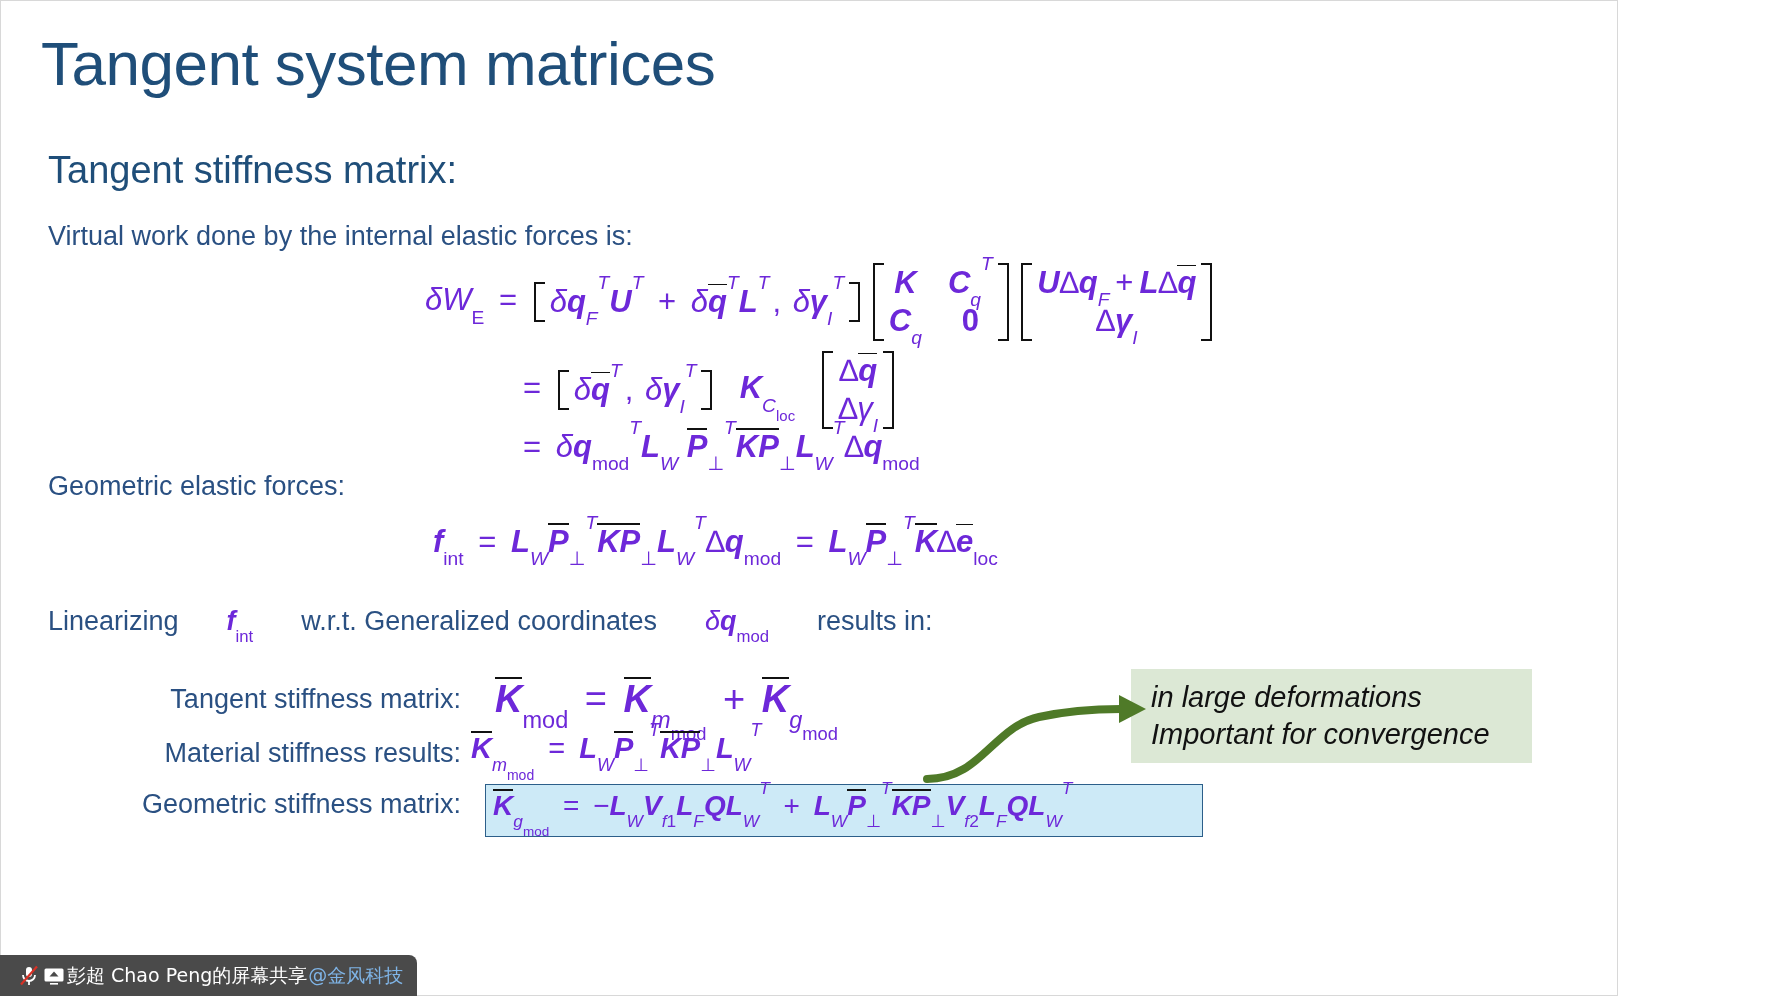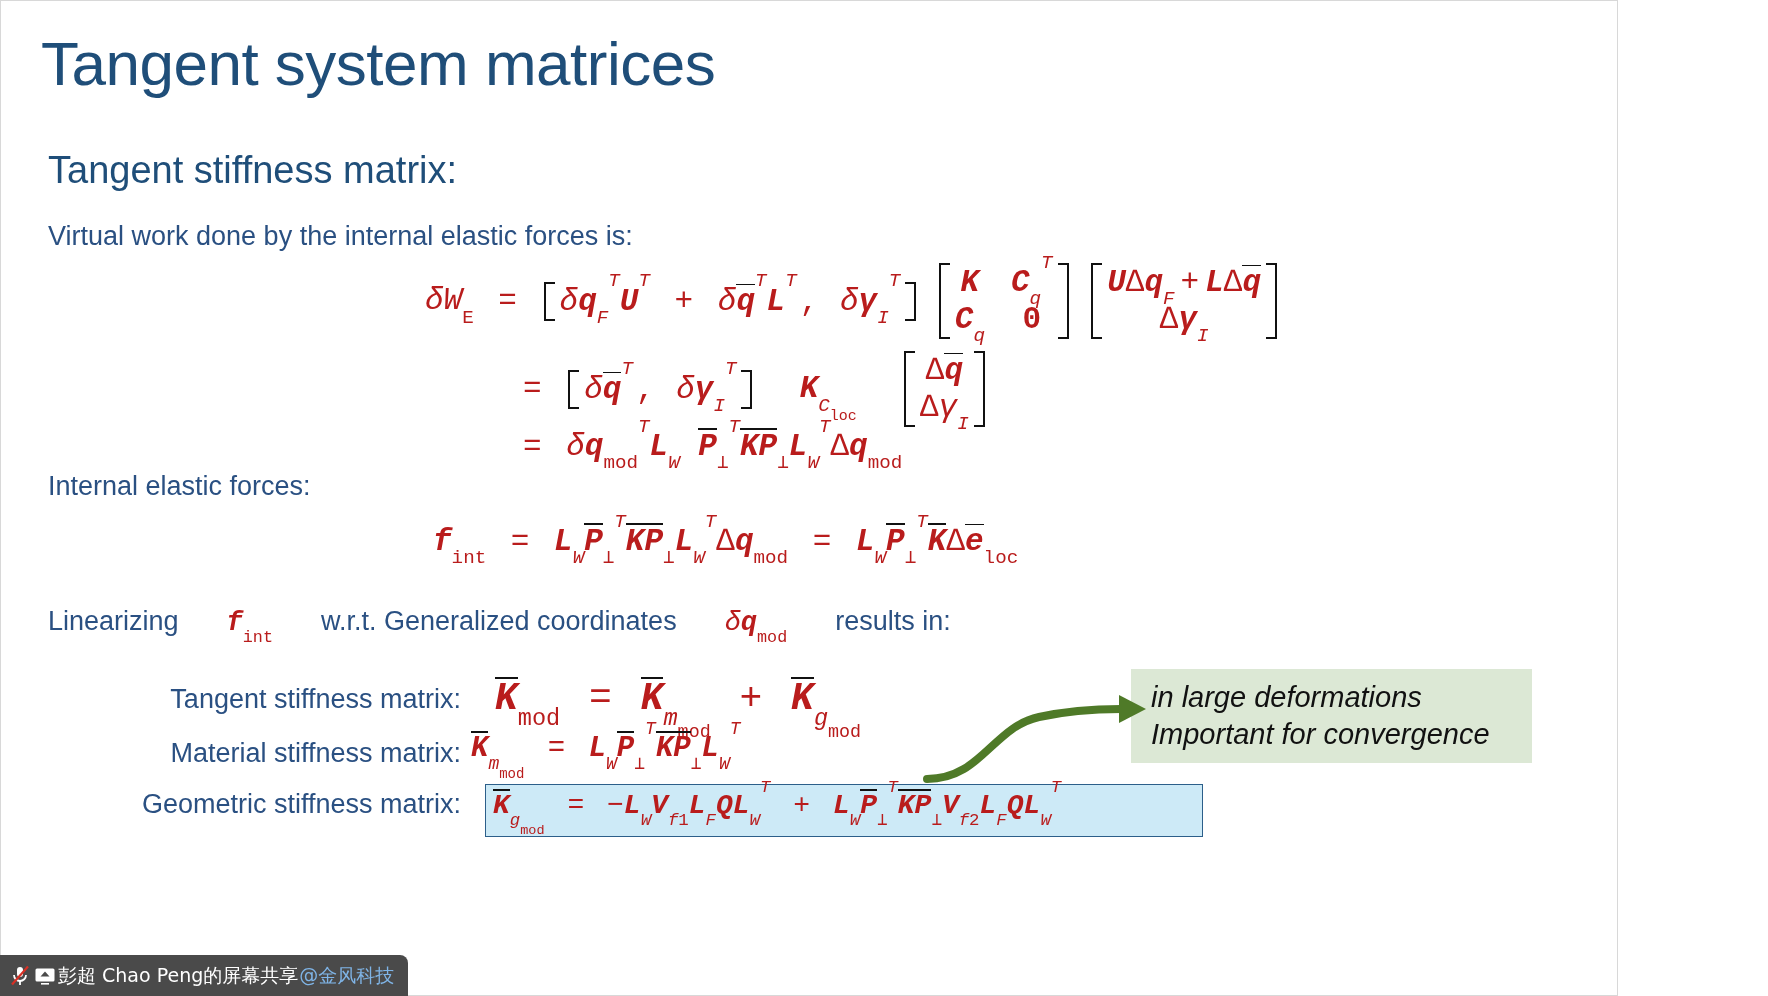--- a/index.html
+++ b/index.html
@@ -66,22 +66,22 @@
     font-size: 27px;
     white-space: nowrap;
     display: flex;
     align-items: baseline;
     gap: 16px;
   }
   #linearizing-line .gap { display: inline-block; width: 16px; }
 
   
   .math {
-    font-family: Liberation Mono, monospace;
-    color: #b91c1c;
+    font-family: Liberation Sans, sans-serif;
+    color: #6d28d9;
     font-style: normal;
   }
   .mi   { font-style: italic; }
   .mbi  { font-style: italic; font-weight: bold; }
   .mup  { font-style: normal; }
   .mbup { font-style: normal; font-weight: bold; }
 
   sub, sup {
     font-size: 0.62em;
     line-height: 0;
@@ -206,21 +206,21 @@
     height: 95px;
     pointer-events: none;
   }
 
   
   #sharebar {
     position: absolute;
     left: 0;
     bottom: 0;
     height: 41px;
-    padding: 0 14px 0 8px;
+    padding: 0 14px 0 17px;
     display: flex;
     align-items: center;
     gap: 1px;
     background: #4a4a4a;
     border-top-right-radius: 8px;
     color: #ffffff;
     font-size: 19px;
     font-family: "DejaVu Sans", sans-serif;
   }
   #sharebar .share-name { color: #ffffff; }
@@ -299,21 +299,21 @@
       <span class="brk brk-r"></span>
     </span>
   </div>
 
   <div class="eq math" id="eq-virtualwork-3">
     <span class="op">=</span>
     <span class="mi">δ</span><span class="mbi">q</span><sub class="mup">mod</sub><sup class="mup"><span class="mi">T</span></sup><span class="mbi">L</span><sub class="mup"><span class="mi">W</span></sub>
     <span class="ovl mbi">P</span><sub class="mup">⊥</sub><sup class="mup"><span class="mi">T</span></sup><span class="ovl mbi">KP</span><sub class="mup">⊥</sub><span class="mbi">L</span><sub class="mup"><span class="mi">W</span></sub><sup class="mup"><span class="mi">T</span></sup>∆<span class="mbi">q</span><sub class="mup">mod</sub>
   </div>
 
-  <div class="body-line" id="internal-forces-line">Internal elastic forces:</div>
+  <div class="body-line" id="internal-forces-line">Geometric elastic forces:</div>
 
   <div class="eq math" id="eq-fint">
     <span class="mbi">f</span><sub class="mup">int</sub>
     <span class="op">=</span>
     <span class="mbi">L</span><sub class="mup"><span class="mi">W</span></sub><span class="ovl mbi">P</span><sub class="mup">⊥</sub><sup class="mup"><span class="mi">T</span></sup><span class="ovl mbi">KP</span><sub class="mup">⊥</sub><span class="mbi">L</span><sub class="mup"><span class="mi">W</span></sub><sup class="mup"><span class="mi">T</span></sup>∆<span class="mbi">q</span><sub class="mup">mod</sub>
     <span class="op">=</span>
     <span class="mbi">L</span><sub class="mup"><span class="mi">W</span></sub><span class="ovl mbi">P</span><sub class="mup">⊥</sub><sup class="mup"><span class="mi">T</span></sup><span class="ovl mbi">K</span>∆<span class="ovl-thin mbi">e</span><sub class="mup">loc</sub>
   </div>
 
   <div id="linearizing-line">
@@ -322,21 +322,21 @@
     <span class="math"><span class="mbi">f</span><sub class="mup">int</sub></span>
     <span class="gap"></span>
     <span>w.r.t. Generalized coordinates</span>
     <span class="gap"></span>
     <span class="math"><span class="mi">δ</span><span class="mbi">q</span><sub class="mup">mod</sub></span>
     <span class="gap"></span>
     <span>results in:</span>
   </div>
 
   <div class="label-row" id="label-tangent">Tangent stiffness matrix:</div>
-  <div class="label-row" id="label-material">Material stiffness matrix:</div>
+  <div class="label-row" id="label-material">Material stiffness results:</div>
   <div class="label-row" id="label-geometric">Geometric stiffness matrix:</div>
 
   <div class="math" id="eq-tangent">
     <span class="ovl mbi">K</span><sub class="mup">mod</sub>
     <span class="op">=</span>
     <span class="ovl mbi">K</span><sub><span class="mi">m</span><sub class="mup">mod</sub></sub>
     <span class="op">+</span>
     <span class="ovl mbi">K</span><sub><span class="mi">g</span><sub class="mup">mod</sub></sub>
   </div>
 

